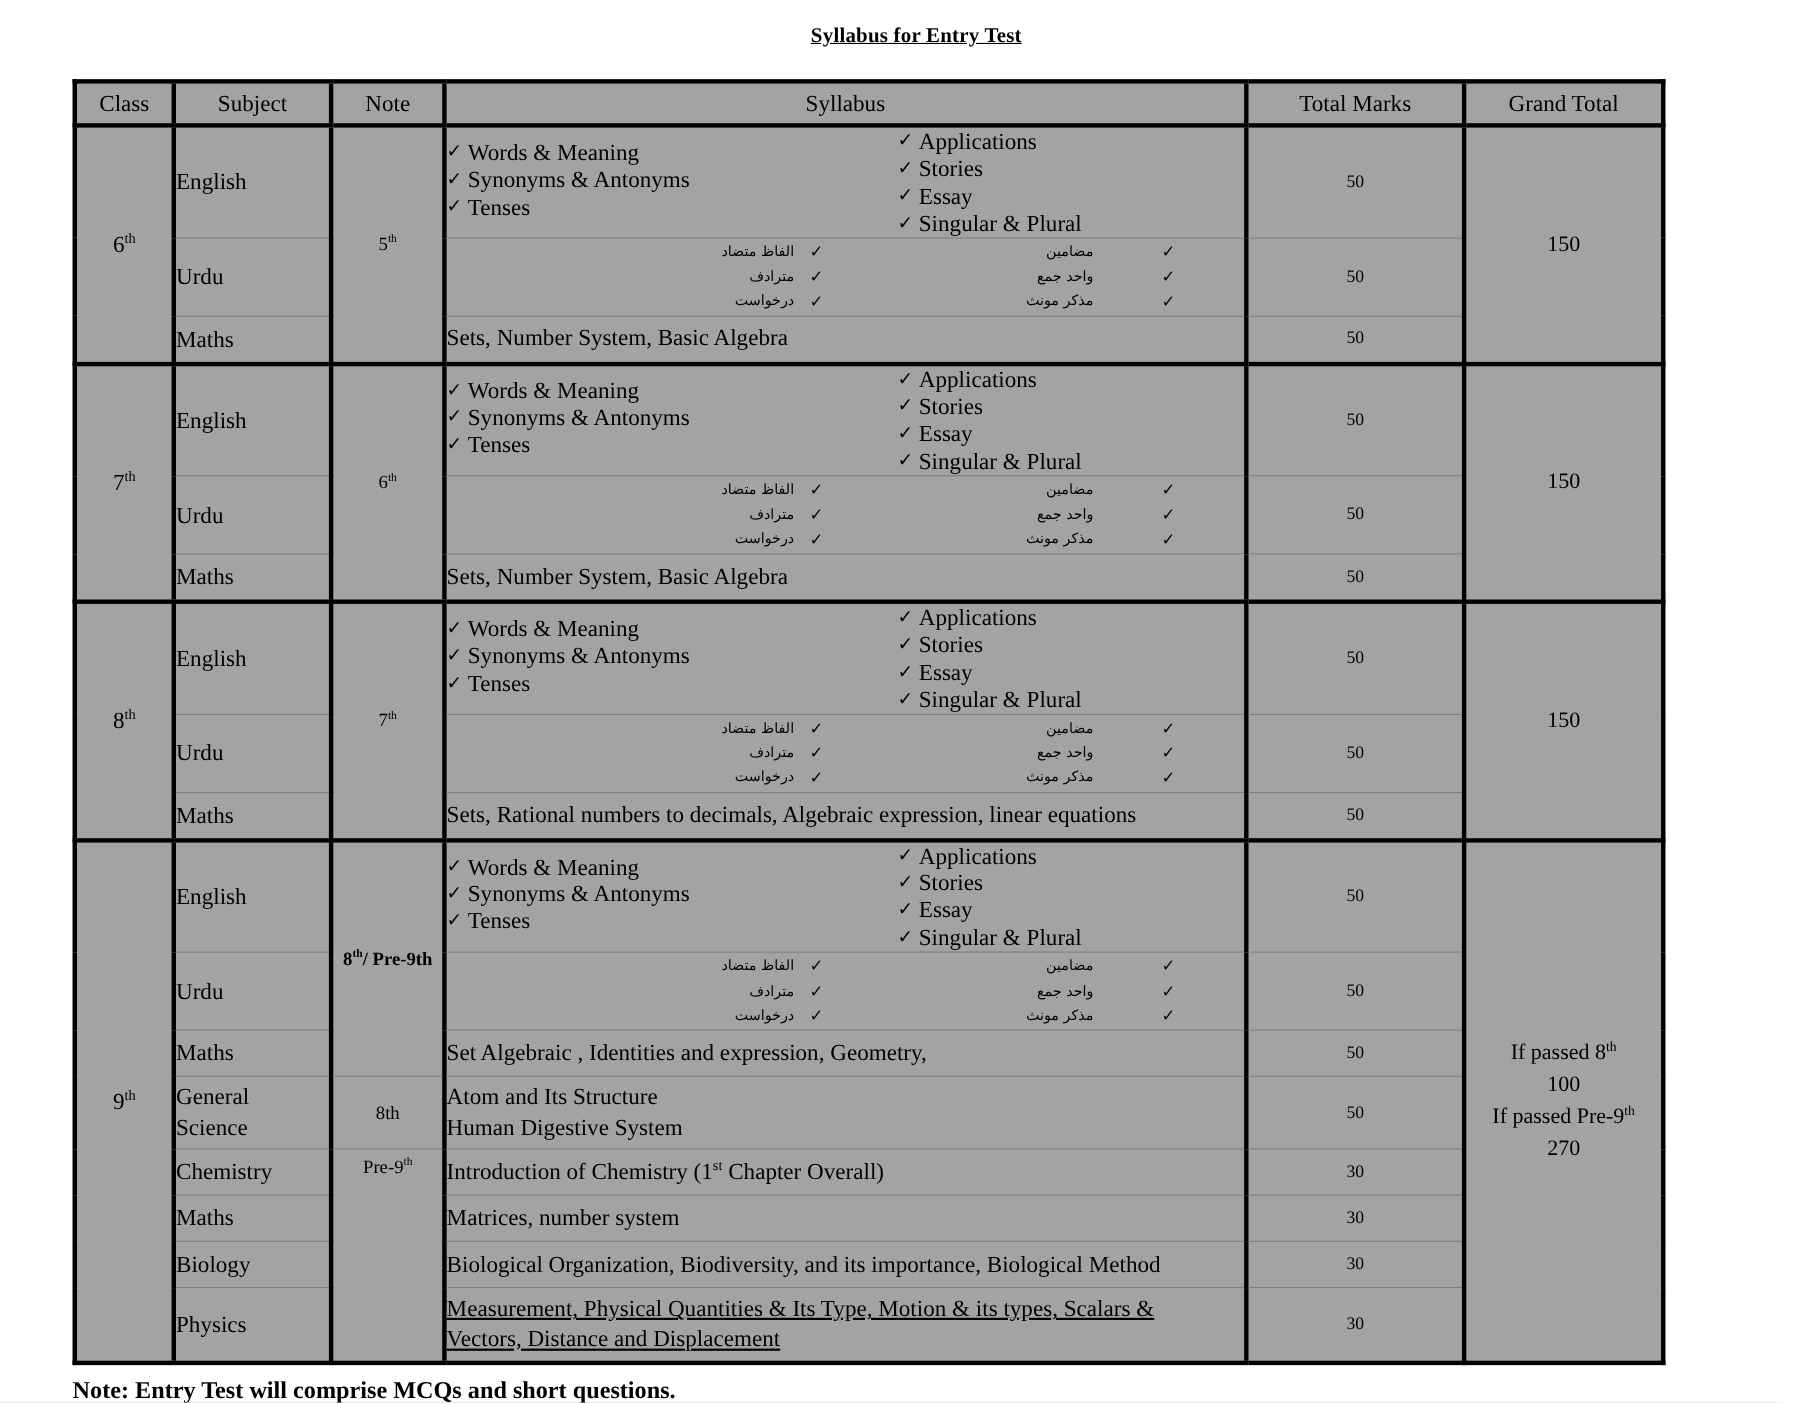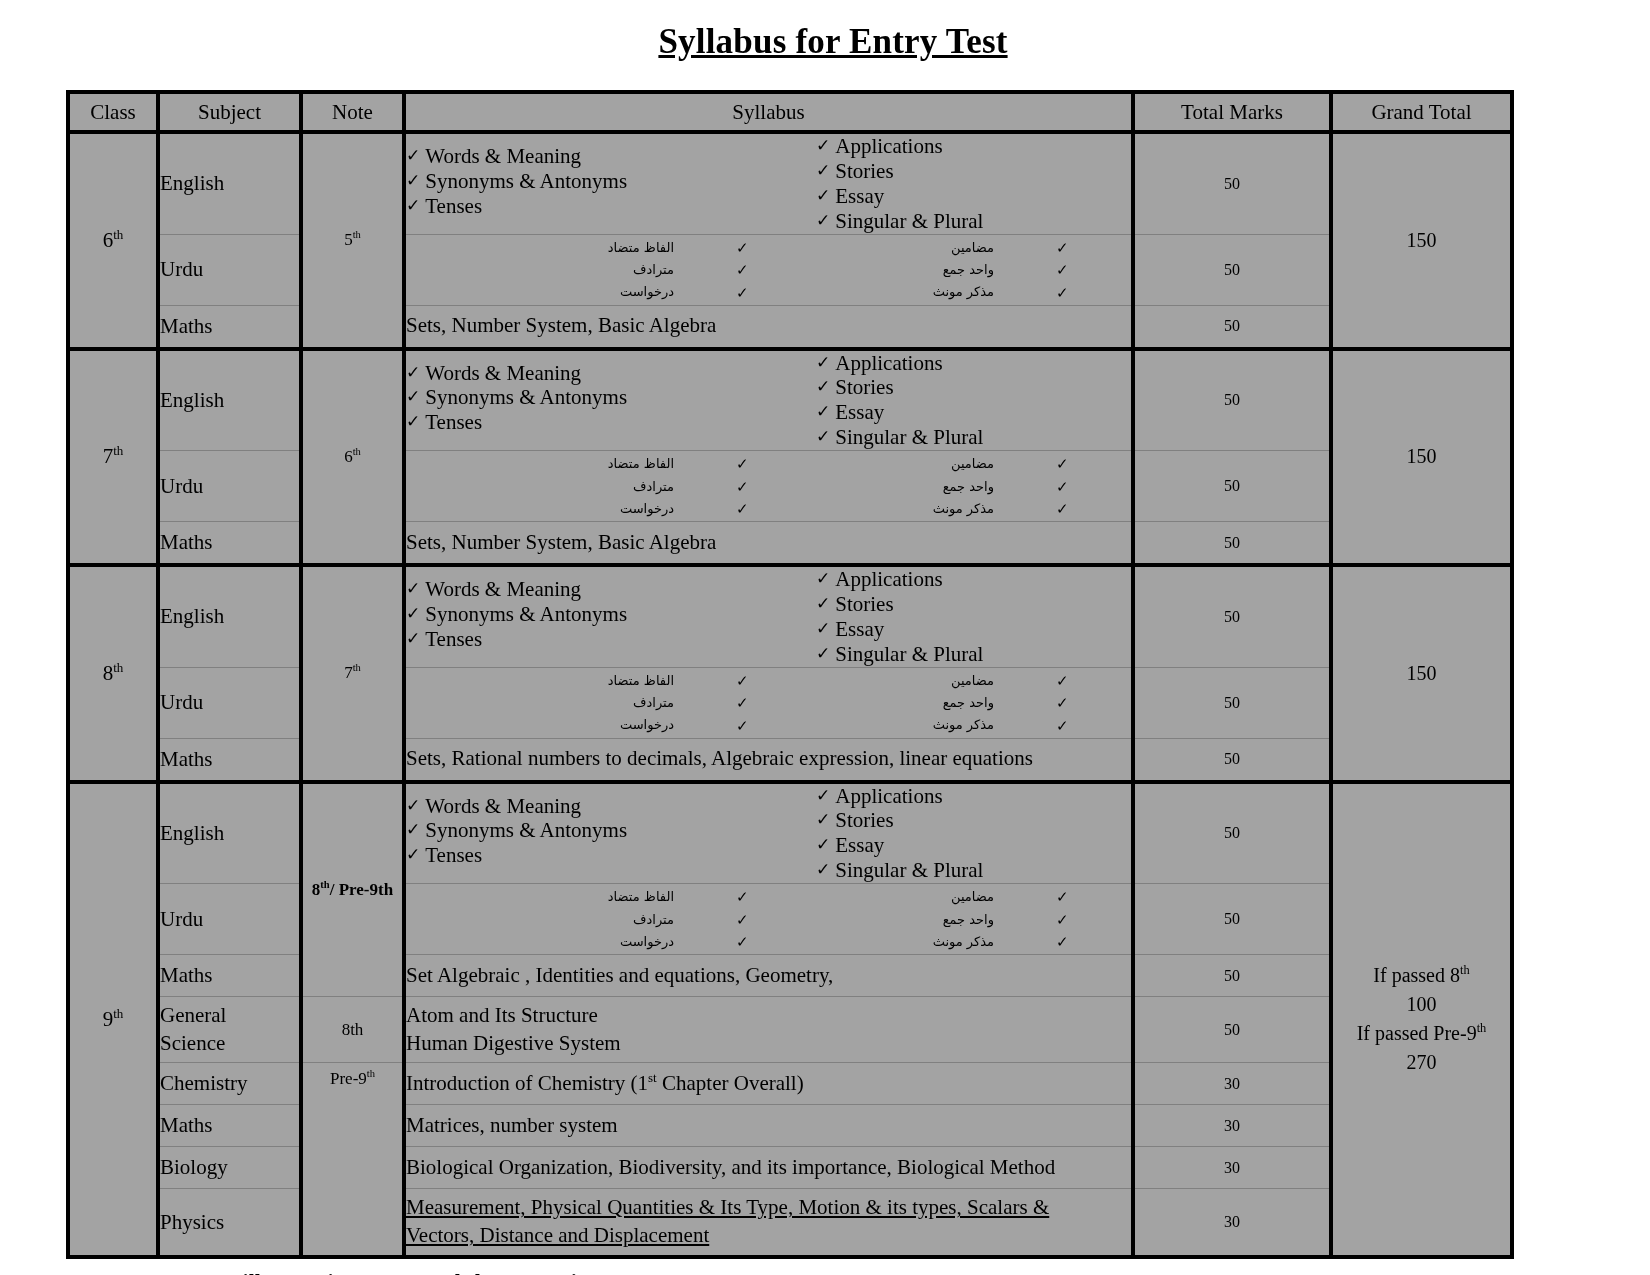--- a/index.html
+++ b/index.html
@@ -17,21 +17,21 @@
   }
   .page {
     width: 1650px;
     height: 1275px;
     box-sizing: border-box;
     padding: 0;
     position: relative;
   }
   .doc-title {
     text-align: center;
-    font-size: 35px;
+    font-size: 19px;
     font-weight: bold;
     text-decoration: underline;
     margin-top: 22px;
     margin-bottom: 0;
     letter-spacing: 0.2px;
     margin-left: 16px;
   }
   table.syllabus {
     border-collapse: collapse;
     table-layout: fixed;
@@ -132,21 +132,21 @@
     display: flex;
     flex-direction: row;
     width: 100%;
     align-items: flex-start;
     padding-top: 2px;
   }
   .urdu-group {
     display: flex;
     flex-direction: row;
   }
-  .urdu-group.first { width: 390px; gap: 48px; }
+  .urdu-group.first { width: 390px; }
   .urdu-group.second { width: 320px; gap: 48px; }
   .urdu-terms {
     flex: 1;
     text-align: right;
     direction: rtl;
     font-family: "DejaVu Sans", sans-serif;
     font-size: 13px;
     line-height: 1.72;
     padding-right: 8px;
   }
@@ -516,21 +516,21 @@
                   <div>✓</div>
                 </div>
               </div>
             </div>
           </td>
           <td class="cell-marks vsep-left">50</td>
         </tr>
         <tr>
           <td class="cell-subject vsep-left">Maths</td>
           <td class="cell-syllabus vsep-left plain" style="height: 31px;">
-            <div>Set Algebraic , Identities and equations, Geometry,</div>
+            <div>Set Algebraic , Identities and expression, Geometry,</div>
           </td>
           <td class="cell-marks vsep-left">50</td>
         </tr>
         <tr>
           <td class="cell-subject vsep-left multiline">
             <div>General</div>
             <div>Science</div>
           </td>
           <td class="cell-level vsep-left">8th</td>
           <td class="cell-syllabus vsep-left plain multiline" style="height: 46px;">

